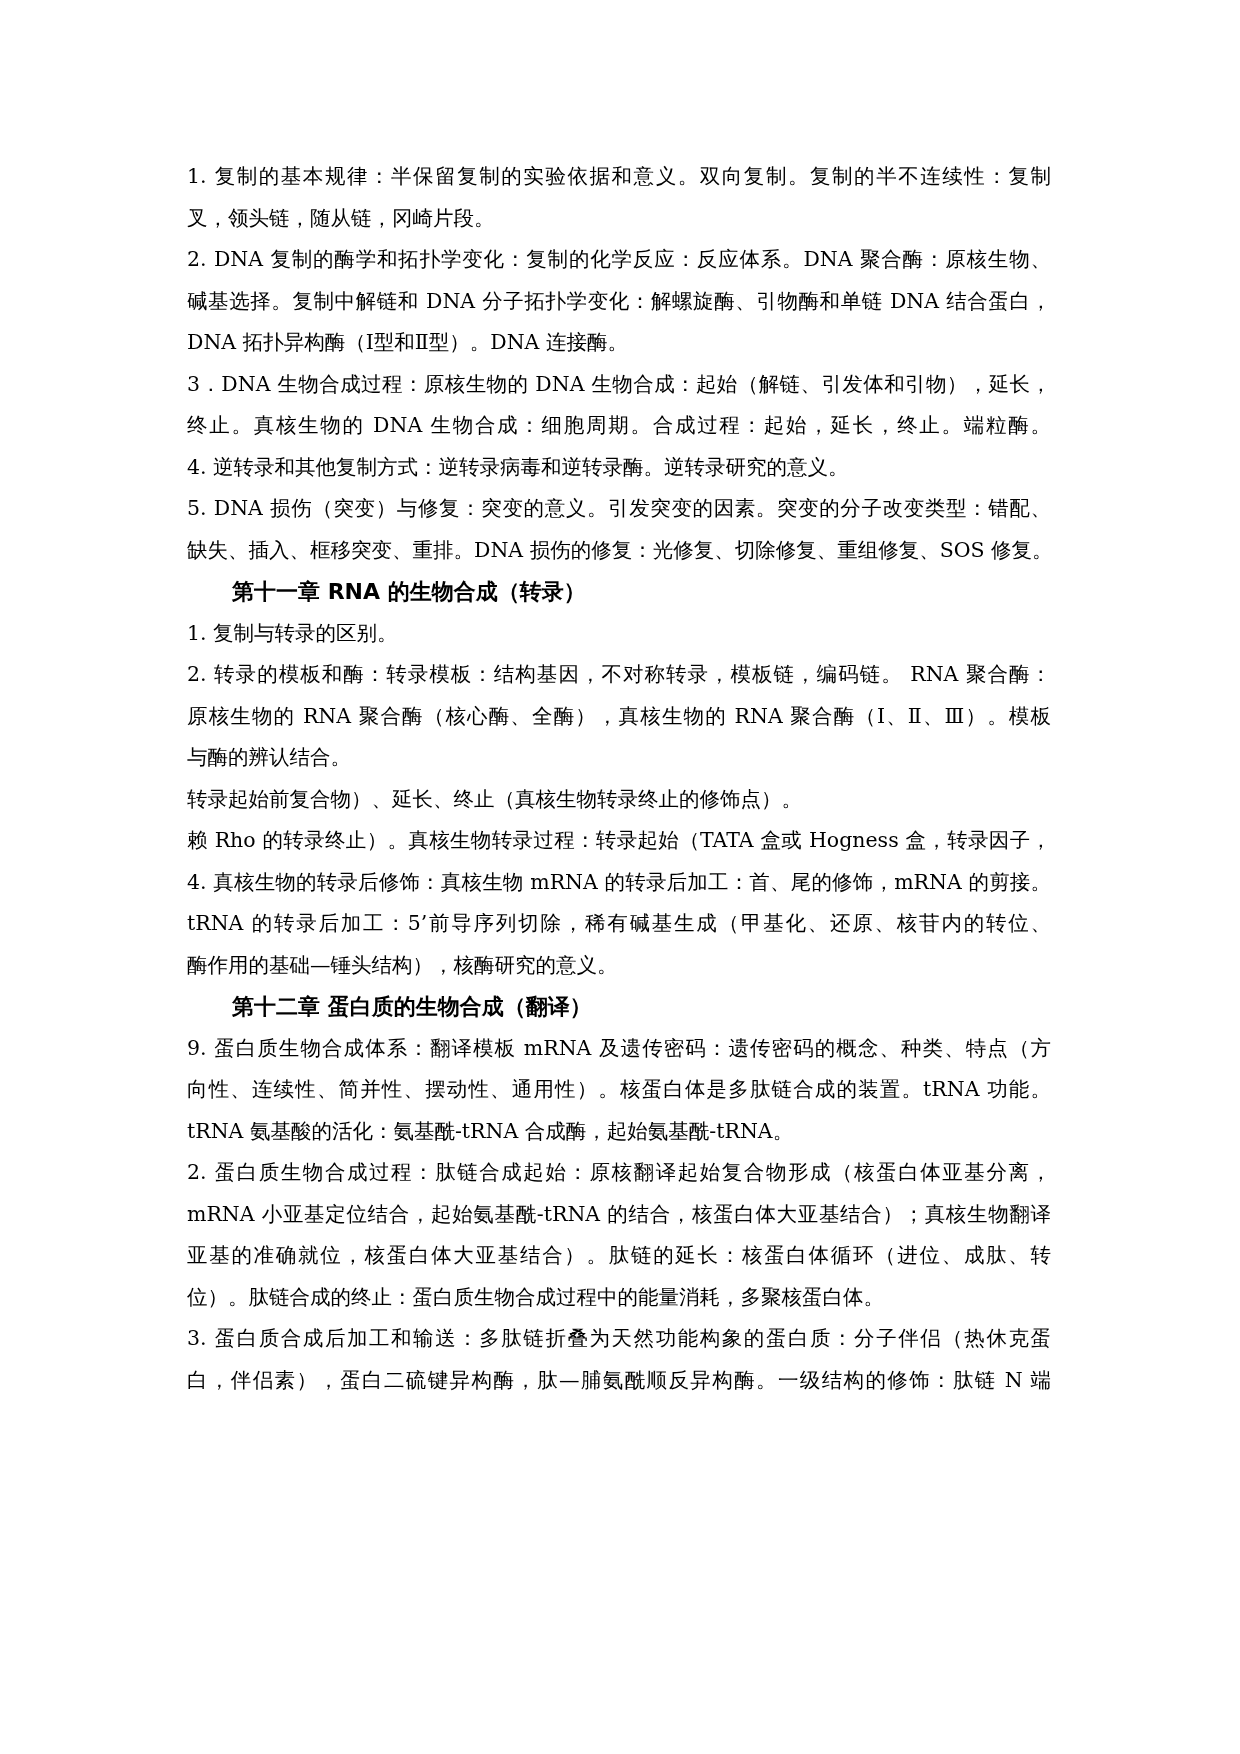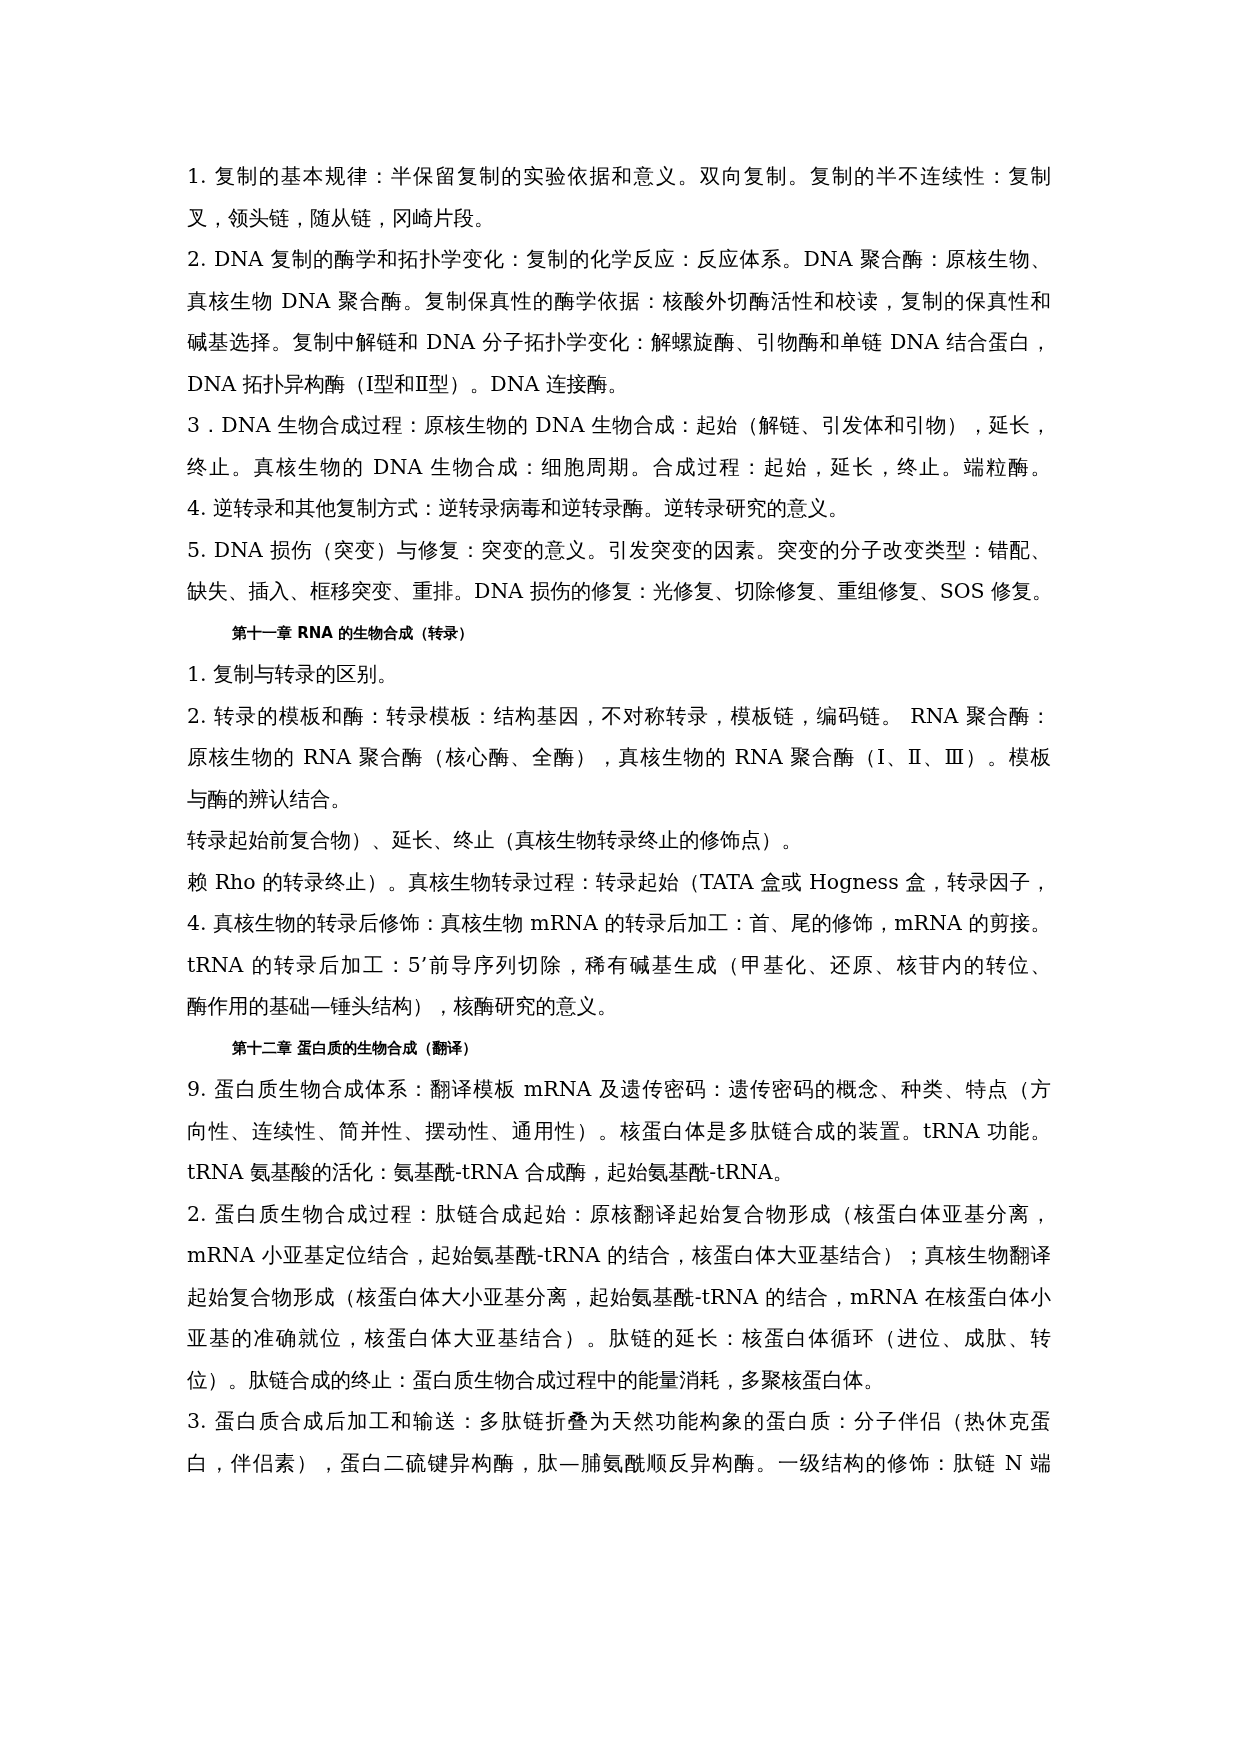--- a/index.html
+++ b/index.html
@@ -31,37 +31,36 @@
   .line.just {
     text-align: justify;
     text-align-last: justify;
   }
   .heading {
     height: 41.5px;
     line-height: 41.5px;
     padding-left: 45px;
     font-family: "DejaVu Sans", "Liberation Sans", sans-serif;
     font-weight: bold;
-    font-size: 15px;
+    font-size: 22px;
     white-space: nowrap;
   }
 </style>
 </head>
 <body>
 
 <div class="page">
 
   <div class="para">
     <div class="line just">1. 复制的基本规律：半保留复制的实验依据和意义。双向复制。复制的半不连续性：复制</div>
     <div class="line">叉，领头链，随从链，冈崎片段。</div>
   </div>
 
   <div class="para">
     <div class="line just">2. DNA 复制的酶学和拓扑学变化：复制的化学反应：反应体系。DNA 聚合酶：原核生物、</div>
-    <div class="line just">真核生物 DNA 聚合酶。复制保真性的酶学依据：核酸外切酶活性和校读，复制的保真性和</div>
     <div class="line just">碱基选择。复制中解链和 DNA 分子拓扑学变化：解螺旋酶、引物酶和单链 DNA 结合蛋白，</div>
     <div class="line">DNA 拓扑异构酶（Ⅰ型和Ⅱ型）。DNA 连接酶。</div>
   </div>
 
   <div class="para">
     <div class="line just">3．DNA 生物合成过程：原核生物的 DNA 生物合成：起始（解链、引发体和引物），延长，</div>
     <div class="line just">终止。真核生物的 DNA 生物合成：细胞周期。合成过程：起始，延长，终止。端粒酶。</div>
   </div>
 
   <div class="para">
@@ -100,21 +99,20 @@
 
   <div class="para">
     <div class="line just">9. 蛋白质生物合成体系：翻译模板 mRNA 及遗传密码：遗传密码的概念、种类、特点（方</div>
     <div class="line just">向性、连续性、简并性、摆动性、通用性）。核蛋白体是多肽链合成的装置。tRNA 功能。</div>
     <div class="line">tRNA 氨基酸的活化：氨基酰-tRNA 合成酶，起始氨基酰-tRNA。</div>
   </div>
 
   <div class="para">
     <div class="line just">2. 蛋白质生物合成过程：肽链合成起始：原核翻译起始复合物形成（核蛋白体亚基分离，</div>
     <div class="line just">mRNA 小亚基定位结合，起始氨基酰-tRNA 的结合，核蛋白体大亚基结合）；真核生物翻译</div>
-    <div class="line just">起始复合物形成（核蛋白体大小亚基分离，起始氨基酰-tRNA 的结合，mRNA 在核蛋白体小</div>
     <div class="line just">亚基的准确就位，核蛋白体大亚基结合）。肽链的延长：核蛋白体循环（进位、成肽、转</div>
     <div class="line">位）。肽链合成的终止：蛋白质生物合成过程中的能量消耗，多聚核蛋白体。</div>
   </div>
 
   <div class="para">
     <div class="line just">3. 蛋白质合成后加工和输送：多肽链折叠为天然功能构象的蛋白质：分子伴侣（热休克蛋</div>
     <div class="line just">白，伴侣素），蛋白二硫键异构酶，肽—脯氨酰顺反异构酶。一级结构的修饰：肽链 N 端</div>
   </div>
 
 </div>

